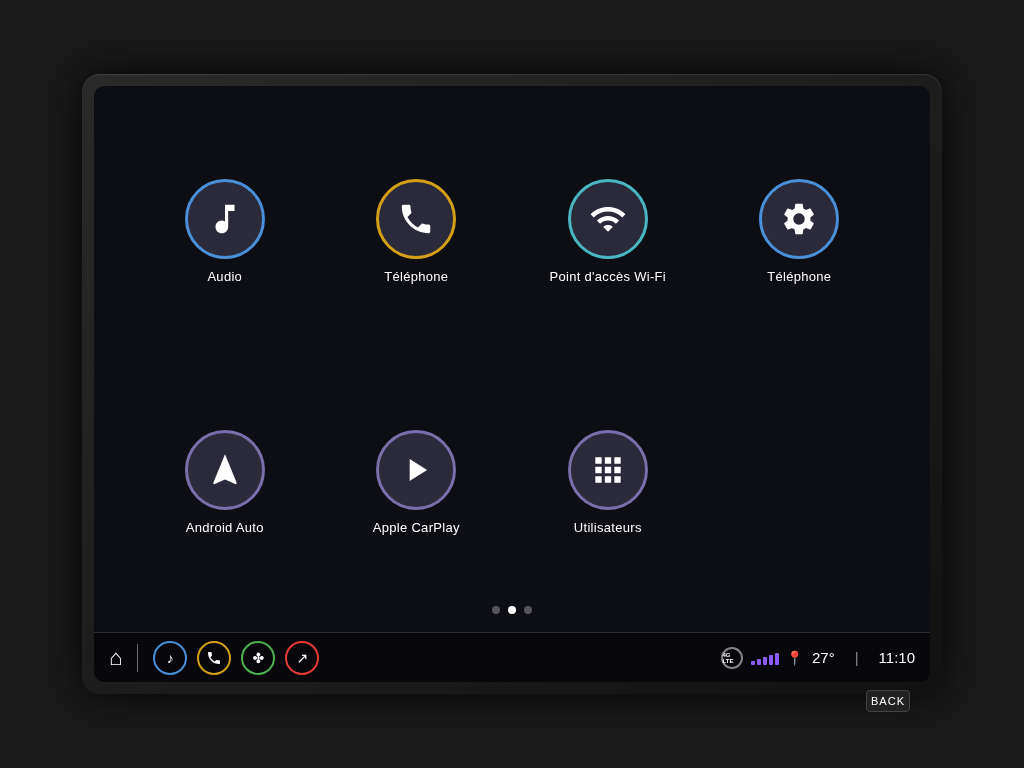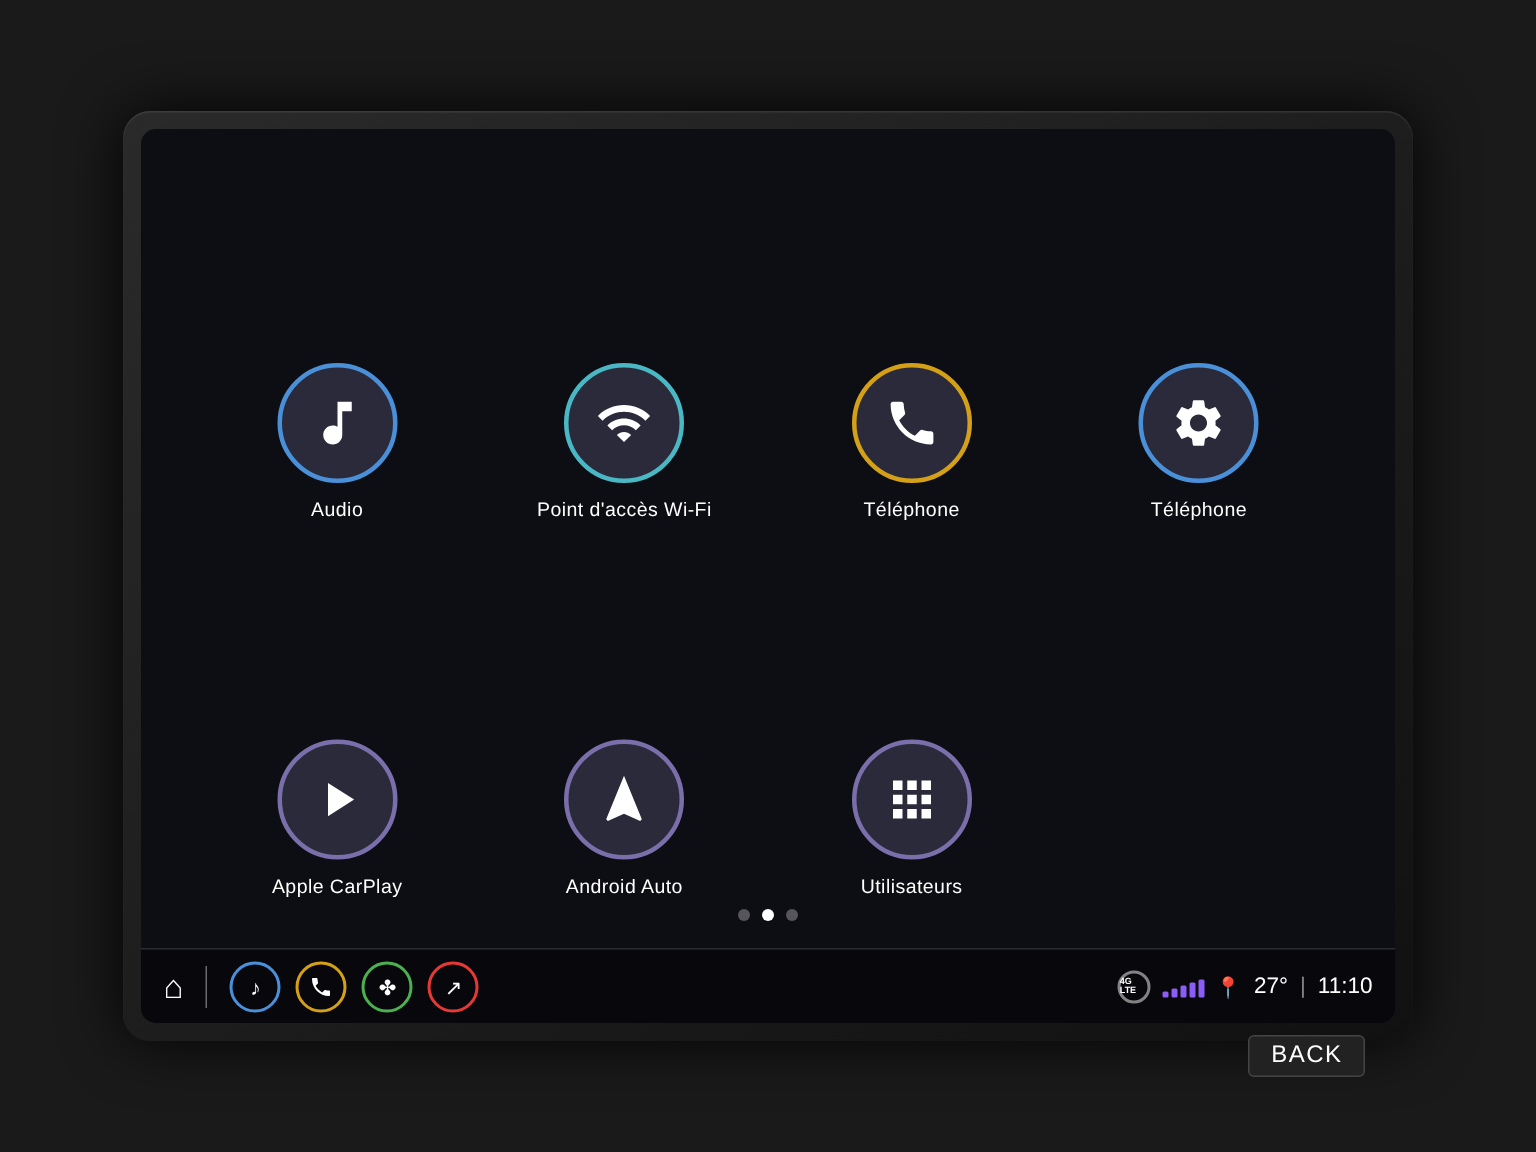--- a/index.html
+++ b/index.html
@@ -48,21 +48,21 @@
       grid-template-columns: repeat(4, 1fr);
       grid-template-rows: repeat(2, 1fr);
       gap: 20px 10px;
       flex: 1;
     }
 
     .grid-item {
       display: flex;
       flex-direction: column;
       align-items: center;
-      justify-content: flex-end;
+      justify-content: center;
       cursor: pointer;
       gap: 10px;
     }
 
     .icon-circle {
       width: 80px;
       height: 80px;
       border-radius: 50%;
       background: #2a2a3a;
       display: flex;
@@ -194,37 +194,37 @@
     }
 
     .location-icon { color: white; font-size: 14px; }
 
     .temp-time {
       font-size: 15px;
       font-weight: 500;
       color: white;
       display: flex;
       align-items: flex-end;
-      gap: 8px;
+      gap: 20px;
     }
 
     .separator { color: rgba(255,255,255,0.5); }
 
     
     .hardware-bottom {
       display: flex;
       justify-content: flex-end;
       padding: 8px 20px 5px;
     }
 
     .back-btn {
       background: #222;
       color: white;
-      font-size: 16px;
-      padding: 4px 14px;
+      font-size: 11px;
+      padding: 4px 4px;
       border-radius: 4px;
       letter-spacing: 1px;
       border: 1px solid #444;
     }
   </style>
 </head>
 <body>
 
 <div class="car-bezel">
   <div class="screen">
@@ -235,63 +235,63 @@
         <div class="grid-item">
           <div class="icon-circle blue-ring">
             <svg viewBox="0 0 24 24">
               <path d="M12 3v10.55c-.59-.34-1.27-.55-2-.55-2.21 0-4 1.79-4 4s1.79 4 4 4 4-1.79 4-4V7h4V3h-6z"></path>
             </svg>
           </div>
           <span class="grid-label">Audio</span>
         </div>
 
         <div class="grid-item">
+          <div class="icon-circle gold-ring">
+            <svg viewBox="0 0 24 24">
+              <path d="M6.62 10.79c1.44 2.83 3.76 5.14 6.59 6.59l2.2-2.2c.27-.27.67-.36 1.02-.24 1.12.37 2.33.57 3.57.57.55 0 1 .45 1 1V20c0 .55-.45 1-1 1-9.39 0-17-7.61-17-17 0-.55.45-1 1-1h3.5c.55 0 1 .45 1 1 0 1.25.2 2.45.57 3.57.11.35.03.74-.25 1.02l-2.2 2.2z"></path>
+            </svg>
+          </div>
+          <span class="grid-label">Téléphone</span>
+        </div>
+
+        <div class="grid-item">
           <div class="icon-circle teal-ring">
             <svg viewBox="0 0 24 24">
               <path d="M1 9l2 2c4.97-4.97 13.03-4.97 18 0l2-2C16.93 2.93 7.08 2.93 1 9zm8 8l3 3 3-3c-1.65-1.66-4.34-1.66-6 0zm-4-4l2 2c2.76-2.76 7.24-2.76 10 0l2-2C15.14 9.14 8.87 9.14 5 13z"></path>
             </svg>
           </div>
           <span class="grid-label">Point d'accès Wi-Fi</span>
         </div>
 
-        <div class="grid-item">
-          <div class="icon-circle gold-ring">
-            <svg viewBox="0 0 24 24">
-              <path d="M6.62 10.79c1.44 2.83 3.76 5.14 6.59 6.59l2.2-2.2c.27-.27.67-.36 1.02-.24 1.12.37 2.33.57 3.57.57.55 0 1 .45 1 1V20c0 .55-.45 1-1 1-9.39 0-17-7.61-17-17 0-.55.45-1 1-1h3.5c.55 0 1 .45 1 1 0 1.25.2 2.45.57 3.57.11.35.03.74-.25 1.02l-2.2 2.2z"></path>
+
+        <div class="grid-item">
+          <div class="icon-circle blue-ring">
+            <svg viewBox="0 0 24 24">
+              <path d="M19.14,12.94c0.04-0.3,0.06-0.61,0.06-0.94c0-0.32-0.02-0.64-0.07-0.94l2.03-1.58c0.18-0.14,0.23-0.41,0.12-0.61 l-1.92-3.32c-0.12-0.22-0.37-0.29-0.59-0.22l-2.39,0.96c-0.5-0.38-1.03-0.7-1.62-0.94L14.4,2.81c-0.04-0.24-0.24-0.41-0.48-0.41 h-3.84c-0.24,0-0.43,0.17-0.47,0.41L9.25,5.35C8.66,5.59,8.12,5.92,7.63,6.29L5.24,5.33c-0.22-0.08-0.47,0-0.59,0.22L2.74,8.87 C2.62,9.08,2.66,9.34,2.86,9.48l2.03,1.58C4.84,11.36,4.8,11.69,4.8,12s0.02,0.64,0.07,0.94l-2.03,1.58 c-0.18,0.14-0.23,0.41-0.12,0.61l1.92,3.32c0.12,0.22,0.37,0.29,0.59,0.22l2.39-0.96c0.5,0.38,1.03,0.7,1.62,0.94l0.36,2.54 c0.05,0.24,0.24,0.41,0.48,0.41h3.84c0.24,0,0.44-0.17,0.47-0.41l0.36-2.54c0.59-0.24,1.13-0.56,1.62-0.94l2.39,0.96 c0.22,0.08,0.47,0,0.59-0.22l1.92-3.32c0.12-0.22,0.07-0.47-0.12-0.61L19.14,12.94z M12,15.6c-1.98,0-3.6-1.62-3.6-3.6 s1.62-3.6,3.6-3.6s3.6,1.62,3.6,3.6S13.98,15.6,12,15.6z"></path>
             </svg>
           </div>
           <span class="grid-label">Téléphone</span>
         </div>
 
-
-        <div class="grid-item">
-          <div class="icon-circle blue-ring">
-            <svg viewBox="0 0 24 24">
-              <path d="M19.14,12.94c0.04-0.3,0.06-0.61,0.06-0.94c0-0.32-0.02-0.64-0.07-0.94l2.03-1.58c0.18-0.14,0.23-0.41,0.12-0.61 l-1.92-3.32c-0.12-0.22-0.37-0.29-0.59-0.22l-2.39,0.96c-0.5-0.38-1.03-0.7-1.62-0.94L14.4,2.81c-0.04-0.24-0.24-0.41-0.48-0.41 h-3.84c-0.24,0-0.43,0.17-0.47,0.41L9.25,5.35C8.66,5.59,8.12,5.92,7.63,6.29L5.24,5.33c-0.22-0.08-0.47,0-0.59,0.22L2.74,8.87 C2.62,9.08,2.66,9.34,2.86,9.48l2.03,1.58C4.84,11.36,4.8,11.69,4.8,12s0.02,0.64,0.07,0.94l-2.03,1.58 c-0.18,0.14-0.23,0.41-0.12,0.61l1.92,3.32c0.12,0.22,0.37,0.29,0.59,0.22l2.39-0.96c0.5,0.38,1.03,0.7,1.62,0.94l0.36,2.54 c0.05,0.24,0.24,0.41,0.48,0.41h3.84c0.24,0,0.44-0.17,0.47-0.41l0.36-2.54c0.59-0.24,1.13-0.56,1.62-0.94l2.39,0.96 c0.22,0.08,0.47,0,0.59-0.22l1.92-3.32c0.12-0.22,0.07-0.47-0.12-0.61L19.14,12.94z M12,15.6c-1.98,0-3.6-1.62-3.6-3.6 s1.62-3.6,3.6-3.6s3.6,1.62,3.6,3.6S13.98,15.6,12,15.6z"></path>
-            </svg>
-          </div>
-          <span class="grid-label">Téléphone</span>
-        </div>
-
         <div class="grid-item">
           <div class="icon-circle purple-ring">
             <svg viewBox="0 0 24 24">
+              <path d="M12 2L4.5 20.29l.71.71L12 18l6.79 3 .71-.71z"></path>
+            </svg>
+          </div>
+          <span class="grid-label">Android Auto</span>
+        </div>
+
+        <div class="grid-item">
+          <div class="icon-circle purple-ring">
+            <svg viewBox="0 0 24 24">
               <path d="M8 5v14l11-7z"></path>
             </svg>
           </div>
           <span class="grid-label">Apple CarPlay</span>
-        </div>
-
-        <div class="grid-item">
-          <div class="icon-circle purple-ring">
-            <svg viewBox="0 0 24 24">
-              <path d="M12 2L4.5 20.29l.71.71L12 18l6.79 3 .71-.71z"></path>
-            </svg>
-          </div>
-          <span class="grid-label">Android Auto</span>
         </div>
 
         <div class="grid-item">
           <div class="icon-circle purple-ring">
             <svg viewBox="0 0 24 24">
               <path d="M4 4h4v4H4V4zm6 0h4v4h-4V4zm6 0h4v4h-4V4zM4 10h4v4H4v-4zm6 0h4v4h-4v-4zm6 0h4v4h-4v-4zM4 16h4v4H4v-4zm6 0h4v4h-4v-4zm6 0h4v4h-4v-4z"></path>
             </svg>
           </div>
           <span class="grid-label">Utilisateurs</span>
         </div>

